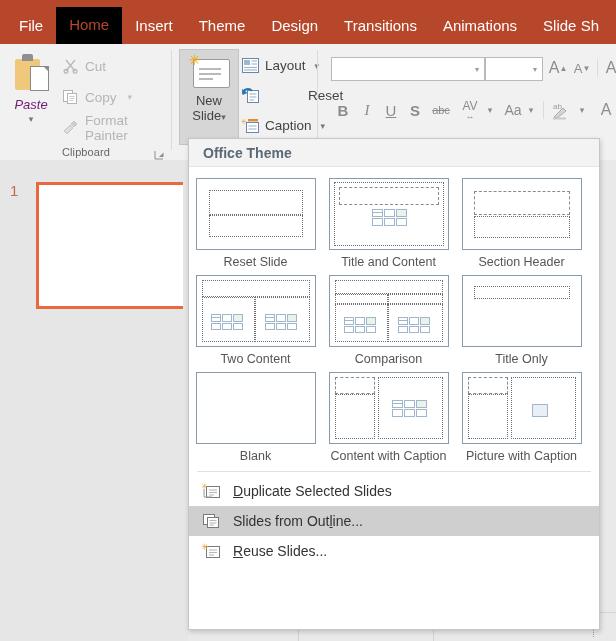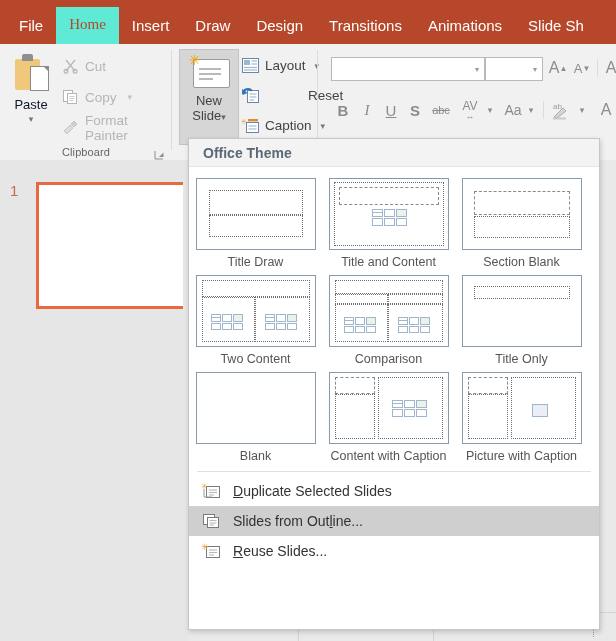--- a/index.html
+++ b/index.html
@@ -17,23 +17,22 @@
     position:absolute; left:0; top:0; width:616px; height:44px;
     background:#b7472a;
   }
   .tabs { display:flex; align-items:flex-end; height:44px; padding-left:6px; }
   .tab {
     color:#ffffff; font-size:15px; line-height:1;
     padding:10px 13px 11px 13px;
     white-space:nowrap; cursor:default;
   }
   .tab.active {
-    background:#5eead4; color:#b7472a;
+    background:#000000; color:#b7472a;
     padding-bottom:12px;
-    font-family:Liberation Serif, serif;
   }
 
   
   .ribbon {
     position:absolute; left:0; top:44px; width:616px; height:116px;
     background:#f1f1f1; border-bottom:1px solid #d4d4d4;
   }
   .group { position:absolute; top:0; height:116px; }
   .group-label {
     position:absolute; bottom:2px; width:100%;
@@ -60,21 +59,21 @@
   }
   .clip-doc {
     position:absolute; left:16px; top:13px; width:17px; height:23px;
     background:#ffffff; border:1px solid #8a8a8a;
   }
   .clip-doc:after{
     content:""; position:absolute; right:-1px; top:-1px;
     border-width:0 6px 6px 0; border-style:solid;
     border-color:transparent #8a8a8a transparent transparent;
   }
-  .paste-label { font-size:13px; color:#0f172a; margin-top:4px; }
+  .paste-label { font-size:13px; color:#701a75; margin-top:4px;font-style:italic; }
   .paste-caret { font-size:9px; color:#777; margin-top:3px; line-height:1; }
 
   .cbitem {
     position:absolute; left:62px; height:24px;
     display:flex; align-items:center; gap:6px; color:#b5b5b5; font-size:13.5px;
     cursor:default;
   }
   .cbitem .ci { width:17px; height:16px; position:relative; flex:none; }
   .cbcaret { font-size:9px; color:#c2c2c2; margin-left:5px; }
 
@@ -216,21 +215,21 @@
 </head>
 <body>
 
 <div id="app">
 
   <div class="tabbar">
     <div class="tabs">
       <div class="tab">File</div>
       <div class="tab active">Home</div>
       <div class="tab">Insert</div>
-      <div class="tab">Draw</div>
+      <div class="tab">Theme</div>
       <div class="tab">Design</div>
       <div class="tab">Transitions</div>
       <div class="tab">Animations</div>
       <div class="tab">Slide Sh</div>
     </div>
   </div>
 
   <div class="ribbon">
 
     <div class="group" id="grp-clipboard">
@@ -435,21 +434,21 @@
 
     <div class="gallery">
 
       <div class="gal-row">
 
         <div class="gal-cell">
           <div class="gal-thumb">
             <div class="ph dot" style="left:12px; top:11px; right:12px; height:25px;"></div>
             <div class="ph dot" style="left:12px; top:36px; right:12px; height:22px;"></div>
           </div>
-          <div class="gal-label">Title Draw</div>
+          <div class="gal-label">Reset Slide</div>
         </div>
 
         <div class="gal-cell">
           <div class="gal-thumb">
             <div class="ph dot" style="left:4px; top:3px; right:4px; bottom:3px;"></div>
             <div class="ph dash" style="left:9px; top:8px; right:9px; height:18px;"></div>
             <div class="cicons" style="left:42px; top:30px; width:36px; height:17px;">
               <div class="cic t1"></div>
                 <div class="cic t2"></div>
                 <div class="cic t3"></div>
@@ -459,21 +458,21 @@
             </div>
           </div>
           <div class="gal-label">Title and Content</div>
         </div>
 
         <div class="gal-cell">
           <div class="gal-thumb">
             <div class="ph dash" style="left:11px; top:12px; right:11px; height:24px;"></div>
             <div class="ph dot" style="left:11px; top:37px; right:11px; height:22px;"></div>
           </div>
-          <div class="gal-label">Section Blank</div>
+          <div class="gal-label">Section Header</div>
         </div>
       </div>
 
       <div class="gal-row">
 
         <div class="gal-cell">
           <div class="gal-thumb">
             <div class="ph dot" style="left:5px; top:4px; right:5px; height:17px;"></div>
             <div class="ph dot" style="left:5px; top:21px; width:53px; bottom:4px;"></div>
             <div class="ph dot" style="left:58px; top:21px; right:5px; bottom:4px;"></div>

